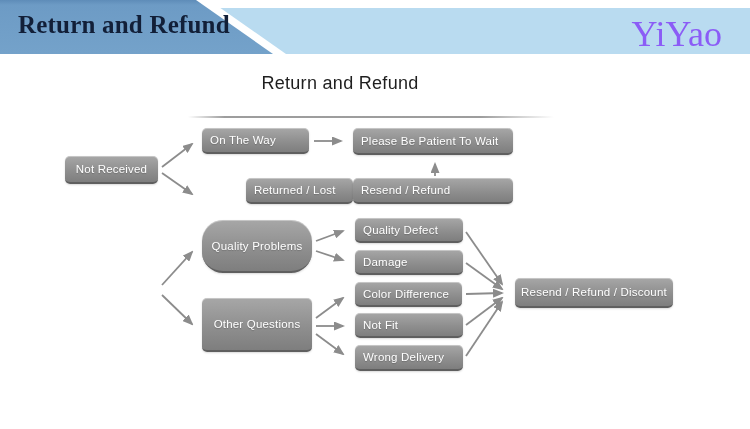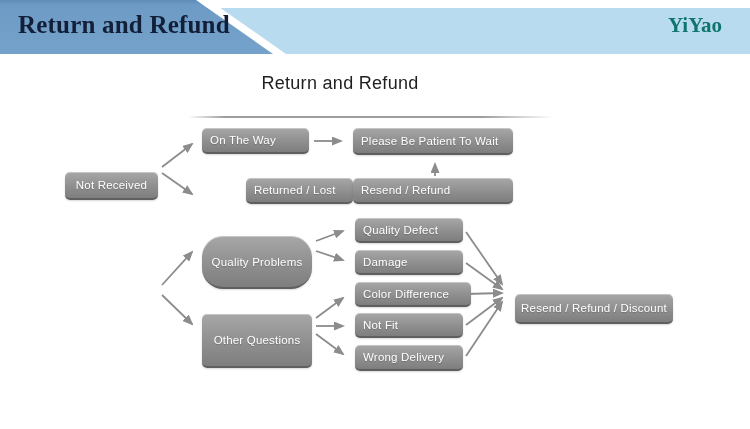--- a/index.html
+++ b/index.html
@@ -20,22 +20,22 @@
     background:linear-gradient(180deg,#5e8cb8 0,#6d9bc5 5px,#74a2ca 100%);
     clip-path:polygon(0 0,196px 0,273px 54px,0 54px);
   }
   .banner-title{
     position:absolute;left:18px;top:11px;
     font-family:"Liberation Serif","DejaVu Serif",serif;font-weight:bold;
     font-size:25px;color:#121f38;letter-spacing:.2px;white-space:nowrap;
   }
   .brand{
     position:absolute;right:28px;top:13px;
-    font-family:"Liberation Serif","DejaVu Serif",serif;font-weight:bold;
-    font-size:21px;color:#0f766e;white-space:nowrap;
+    font-family:"Liberation Serif","DejaVu Serif",serif;font-weight:normal;
+    font-size:36px;color:#8b5cf6;white-space:nowrap;
   }
 
   
   .doc-title{
     position:absolute;left:0;top:73px;width:680px;text-align:center;
     font-size:18px;color:#1f1f1f;letter-spacing:.3px;
   }
   .divider{
     position:absolute;left:188px;top:116px;width:366px;height:2px;
     background:linear-gradient(90deg,rgba(150,150,150,0),rgba(140,140,140,.85) 10%,rgba(140,140,140,.85) 80%,rgba(150,150,150,0));
@@ -43,21 +43,21 @@
 
   
   .node{
     position:absolute;box-sizing:border-box;display:flex;align-items:center;
     background:linear-gradient(180deg,#a7a7a7 0,#8f8f8f 55%,#7e7e7e 100%);
     border-radius:5px;border-bottom:2px solid #5f5f5f;
     box-shadow:inset 0 1px 0 rgba(255,255,255,.35),0 1px 2px rgba(0,0,0,.15);
     color:#fff;font-size:11.5px;letter-spacing:.2px;white-space:nowrap;
     text-shadow:0 1px 1px rgba(0,0,0,.2);
   }
-  .node.c{justify-content:center;text-align:right;margin-top:16px;}
+  .node.c{justify-content:center;text-align:right;}
   .node.l{padding-left:8px;}
 
   .arrows{position:absolute;left:0;top:0;width:750px;height:429px;pointer-events:none;}
 </style>
 </head>
 <body>
 
 <div class="page">
 
   <div class="header">
@@ -110,21 +110,21 @@
 
 
   <div class="node c" style="left:202px;top:220px;width:110px;height:53px;border-radius:21px;">Quality Problems</div>
 
   <div class="node c" style="left:202px;top:298px;width:110px;height:54px;">Other Questions</div>
 
   <div class="node l" style="left:355px;top:218px;width:108px;height:25px;">Quality Defect</div>
 
   <div class="node l" style="left:355px;top:250px;width:108px;height:25px;">Damage</div>
 
-  <div class="node l" style="left:355px;top:282px;width:116px;height:25px;">Color Difference</div>
+  <div class="node l" style="left:355px;top:282px;width:107px;height:25px;">Color Difference</div>
 
   <div class="node l" style="left:355px;top:313px;width:108px;height:25px;">Not Fit</div>
 
   <div class="node c" style="left:515px;top:278px;width:158px;height:30px;">Resend / Refund / Discount</div>
 
   <div class="node l" style="left:355px;top:345px;width:108px;height:26px;">Wrong Delivery</div>
 
 </div>
 
 </body></html>

